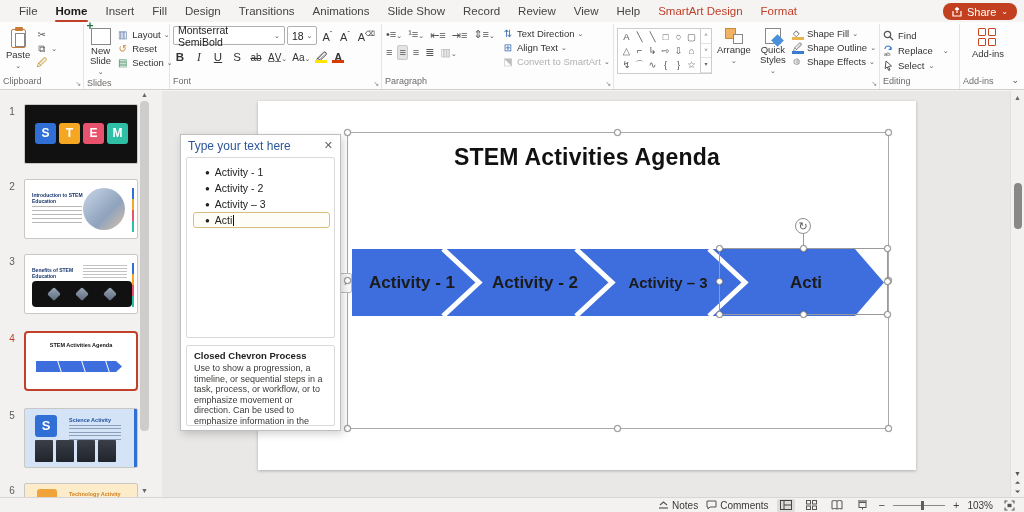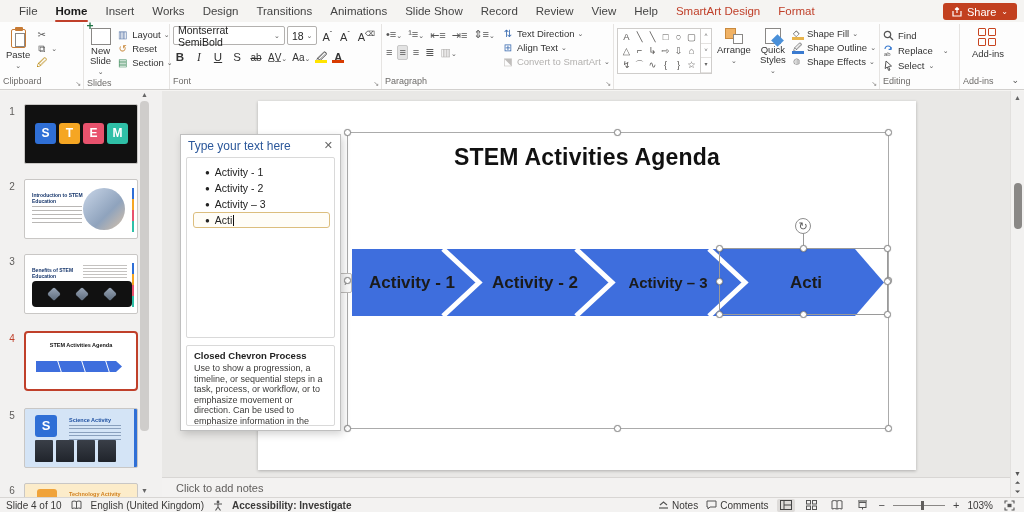--- a/index.html
+++ b/index.html
@@ -6,21 +6,21 @@
   html,body { width:1024px; height:512px; }
   body { font-family:"Liberation Sans", sans-serif; background:#f5f4f2; overflow:hidden; }
   #app { position:relative; width:1024px; height:512px; background:#f5f4f2; }
 
   
   .menubar { position:absolute; top:0; left:0; right:0; height:22px; display:flex; align-items:center; padding-left:10px; font-size:11.5px; color:#444; background:#f5f4f2; }
   .mtab { padding:0 9px; line-height:22px; position:relative; cursor:default; white-space:nowrap; }
   .mtab.active { color:#1a1a1a; font-weight:bold; }
   .mtab.active::after { content:""; position:absolute; left:8px; right:8px; bottom:0; height:2.5px; background:#c0402a; border-radius:2px; }
   .mtab.ctx { color:#c0402a; }
-  .share-btn { position:absolute; right:7px; top:3px; height:17px; background:#c2401f; border-radius:3px; color:#fff; font-size:11px; display:flex; align-items:center; gap:5px; padding:0 9px; }
+  .share-btn { position:absolute; right:7px; top:3px; height:17px; background:#c2401f; border-radius:8px; color:#fff; font-size:11px; display:flex; align-items:center; gap:5px; padding:0 9px; }
   .share-btn svg { display:block; }
   .share-caret { font-size:8px; }
 
   
   .ribbon { position:absolute; top:22px; left:0; right:0; height:68px; background:#fdfdfd; border-bottom:1px solid #d2d0ce; display:flex; align-items:stretch; padding-top:2px; overflow:hidden; }
   .rgroup { display:flex; flex-direction:column; border-right:1px solid #e6e4e2; padding:2px 3px 0 3px; position:relative; flex:none; }
   .rgc { flex:1; display:flex; align-items:flex-start; gap:2px; }
   .rgl { height:14px; font-size:9px; color:#6d6b69; line-height:13px; white-space:nowrap; }
   .launcher { position:absolute; right:2px; bottom:2px; font-size:7px; color:#8a8886; line-height:7px; }
   .bigbtn { display:flex; flex-direction:column; align-items:center; justify-content:flex-start; font-size:9.5px; color:#333; padding:2px 3px 0; gap:1px; text-align:center; line-height:10px; }
@@ -168,21 +168,21 @@
 </style>
 </head>
 <body>
 
 <div id="app">
 
   <div class="menubar">
     <div class="mtab">File</div>
     <div class="mtab active">Home</div>
     <div class="mtab">Insert</div>
-    <div class="mtab">Works</div>
+    <div class="mtab">Fill</div>
     <div class="mtab">Design</div>
     <div class="mtab">Transitions</div>
     <div class="mtab">Animations</div>
     <div class="mtab">Slide Show</div>
     <div class="mtab">Record</div>
     <div class="mtab">Review</div>
     <div class="mtab">View</div>
     <div class="mtab">Help</div>
     <div class="mtab ctx">SmartArt Design</div>
     <div class="mtab ctx">Format</div>
@@ -609,53 +609,34 @@
               </div>
           </div>
           <div class="tp-desc">
             <h4>Closed Chevron Process</h4>
             <p>Use to show a progression, a timeline, or sequential steps in a task, process, or workflow, or to emphasize movement or direction. Can be used to emphasize information in the starting shape. Works best with Level 1 text only.</p>
 
           </div>
         </div>
 
       </div>
-      <div class="notesbar">
-        <span>Click to add notes</span>
-      </div>
     </div>
 
     <div class="vscroll">
       <div class="vs-up">▲</div>
       <div class="vs-thumb"></div>
       <div class="vs-btns">
         <span>▼</span>
         <span>⏶</span>
         <span>⏷</span>
       </div>
     </div>
   </div>
 
   <div class="statusbar">
-    <div class="sb-left">
-      <span>Slide 4 of 10</span>
-      <span class="sb-ico">
-        <svg width="11" height="10" viewBox="0 0 11 10">
-            <path d="M1 1.5 Q3 .5 5.5 1.5 Q8 .5 10 1.5 V8.5 Q8 7.5 5.5 8.5 Q3 7.5 1 8.5 Z M5.5 1.5 V8.5" fill="none" stroke="#555" stroke-width="1"></path>
-          </svg>
-      </span>
-      <span>English (United Kingdom)</span>
-      <span class="sb-ico">
-        <svg width="10" height="11" viewBox="0 0 10 11">
-            <circle cx="5" cy="2" r="1.4" fill="#555"></circle>
-            <path d="M1 4 H9 M5 4 V7 M5 7 L2.5 10.5 M5 7 L7.5 10.5" stroke="#555" stroke-width="1.1" fill="none"></path>
-          </svg>
-      </span>
-      <span class="sb-strong">Accessibility: Investigate</span>
-    </div>
     <div class="sb-right">
       <span class="sb-ico">
         <svg width="11" height="9" viewBox="0 0 11 9">
             <path d="M2 4 L5.5 1 L9 4" fill="none" stroke="#555" stroke-width="1.1"></path>
             <line x1="1" y1="7" x2="10" y2="7" stroke="#555" stroke-width="1.2"></line>
           </svg>
         <span>Notes</span>
       </span>
       <span class="sb-ico">
         <svg width="11" height="10" viewBox="0 0 11 10">

